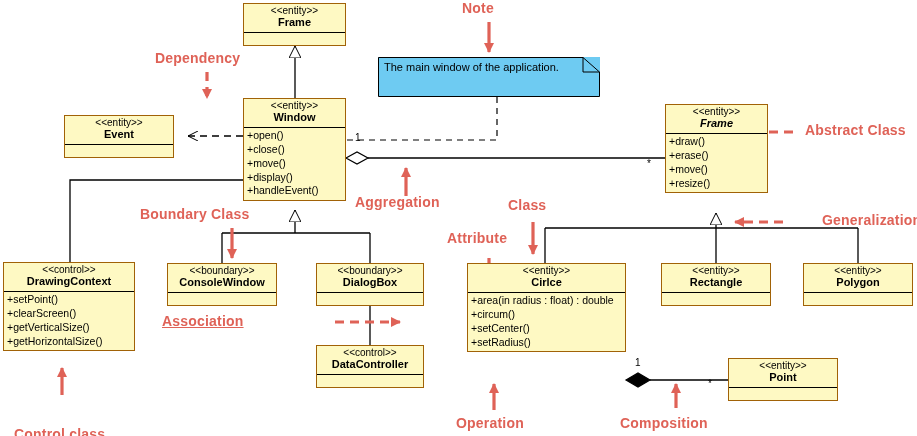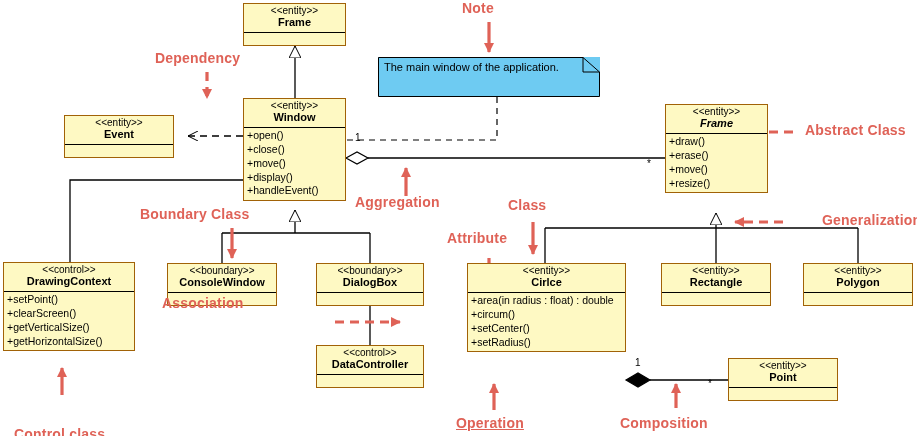--- a/index.html
+++ b/index.html
@@ -286,18 +286,18 @@
   <span class="mult" style="left:708px;top:378px;">*</span>
 
   <span class="annot" style="left:462px;top:0px;">Note</span>
   <span class="annot" style="left:155px;top:50px;">Dependency</span>
   <span class="annot" style="left:805px;top:122px;">Abstract Class</span>
   <span class="annot" style="left:355px;top:194px;">Aggregation</span>
   <span class="annot" style="left:795px;top:212px;margin-left:27px;">Generalization</span>
   <span class="annot" style="left:140px;top:206px;">Boundary Class</span>
   <span class="annot" style="left:508px;top:197px;">Class</span>
   <span class="annot" style="left:447px;top:230px;">Attribute</span>
-  <span class="annot" style="left:162px;top:295px;">Association</span>
+  <span class="annot" style="left:162px;top:313px;text-decoration:underline;">Association</span>
   <span class="annot" style="left:14px;top:398px;margin-top:28px;">Control class</span>
-  <span class="annot" style="left:456px;top:415px;text-decoration:underline;">Operation</span>
+  <span class="annot" style="left:456px;top:415px;">Operation</span>
   <span class="annot" style="left:620px;top:415px;">Composition</span>
 
 </div>
 
 </body></html>

